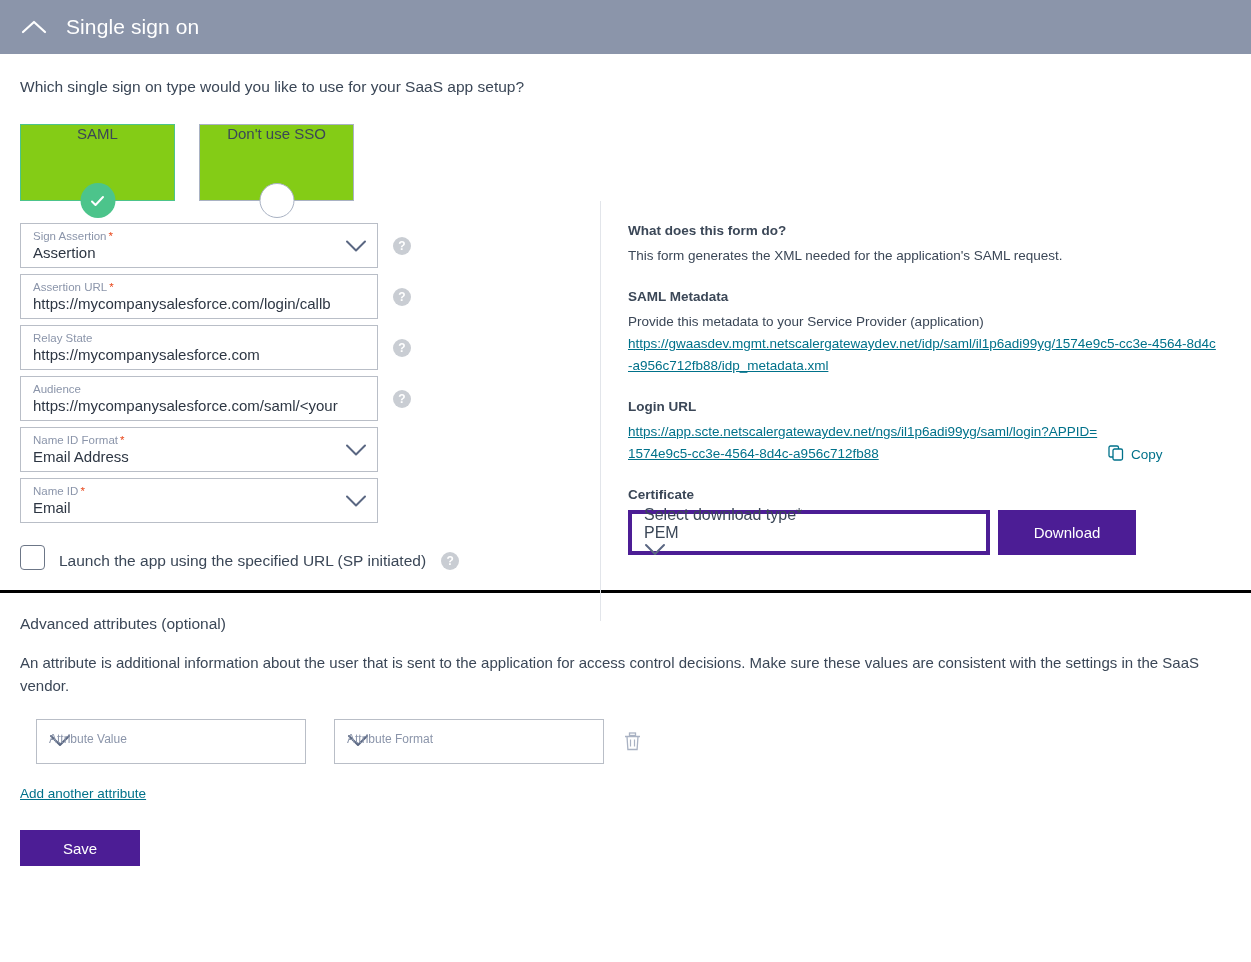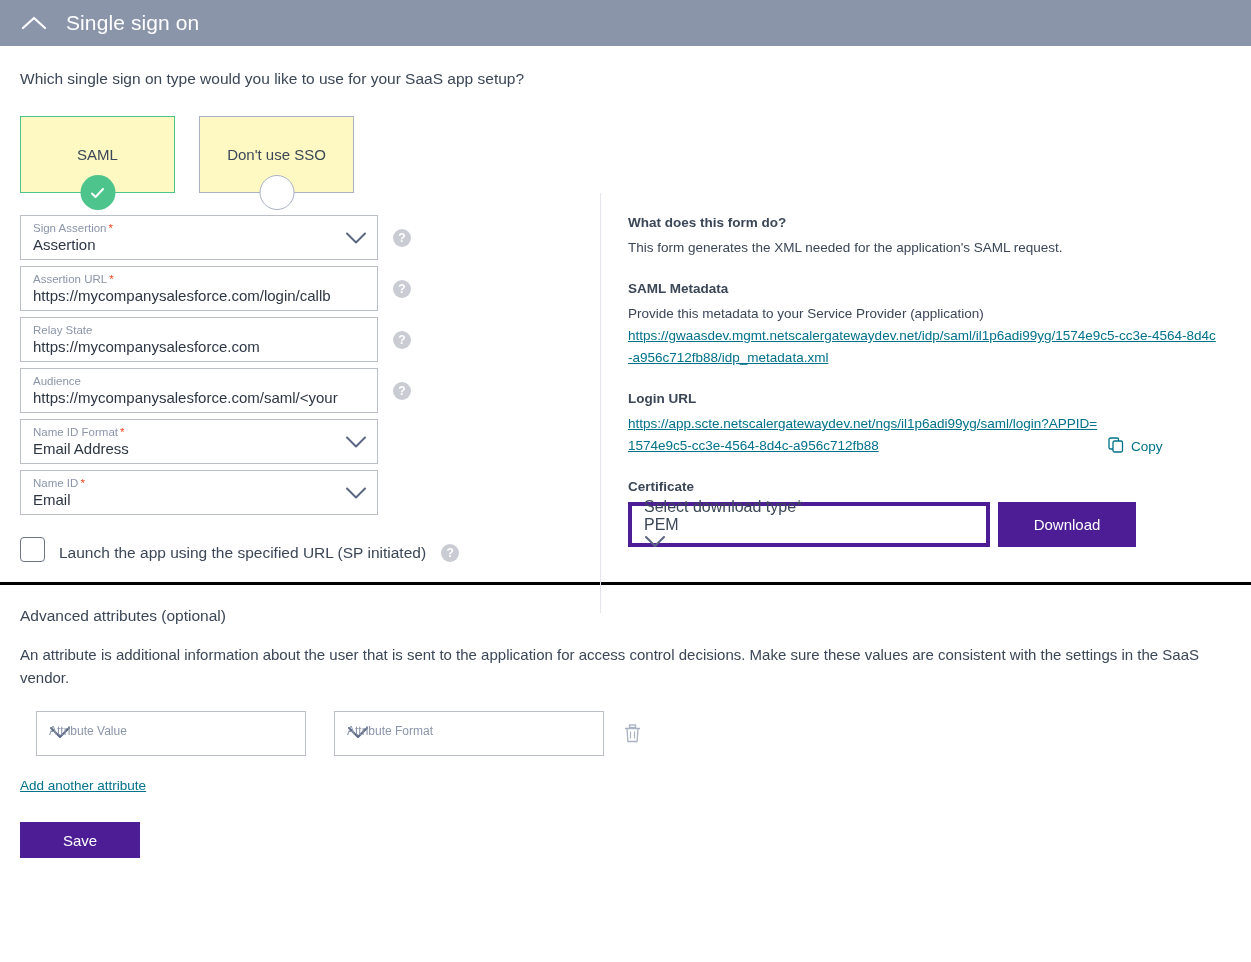--- a/index.html
+++ b/index.html
@@ -7,21 +7,21 @@
   body {
     width:1251px; height:962px;
     background:#ffffff;
     font-family:"Liberation Sans", sans-serif;
     color:#3b4757;
     overflow:hidden;
   }
 
   
   .header {
-    height:46px;
+    height:54px;
     background:#8b95aa;
     display:flex;
     align-items:center;
     padding:0 0 0 18px;
   }
   .header .chev { width:32px; height:32px; display:flex; align-items:center; justify-content:center; cursor:pointer; }
   .header .title {
     color:#ffffff;
     font-size:21px;
     margin-left:16px;
@@ -33,22 +33,22 @@
     font-size:15.5px;
     color:#3b4757;
     padding:24px 0 0 20px;
   }
 
   
   .cards { display:flex; gap:24px; padding:28px 0 0 20px; }
   .card {
     width:155px; height:77px;
     border:1px solid #a9b2c3;
-    background:#fef9c3;
-    display:flex; align-items:center; justify-content:center;
+    background:#84cc16;
+    display:flex; align-items:flex-start; justify-content:center;
     position:relative;
     font-size:15px;
     color:#3b4757;
     cursor:pointer;
   }
   .card.selected { border-color:#4cc48b; }
   .badge {
     position:absolute;
     left:50%; bottom:-18px;
     transform:translateX(-50%);

